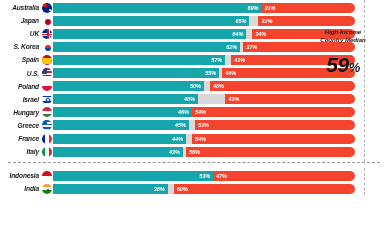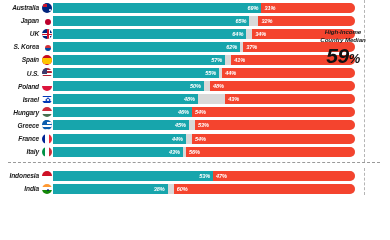--- a/index.html
+++ b/index.html
@@ -60,21 +60,21 @@
   .median-box{
     position:absolute;left:300px;top:28px;width:86px;
     text-align:center;z-index:6;
   }
   .median-label{
     font-size:6.2px;font-weight:bold;font-style:italic;
     color:#1a1a1a;line-height:8px;letter-spacing:-0.1px;
   }
   .median-value{
     font-size:21px;font-weight:bold;font-style:italic;
-    color:#111111;line-height:22px;letter-spacing:-0.5px;margin-top:1px;
+    color:#111111;line-height:22px;letter-spacing:-0.5px;margin-top:10px;
   }
   .median-value .pct{font-size:13px;}
 </style>
 </head>
 <body>
 
 <div id="chart-root">
   <div class="rows" id="rows-container">
       <div class="row" style="top: 1px;">
         <div class="label-wrap">

